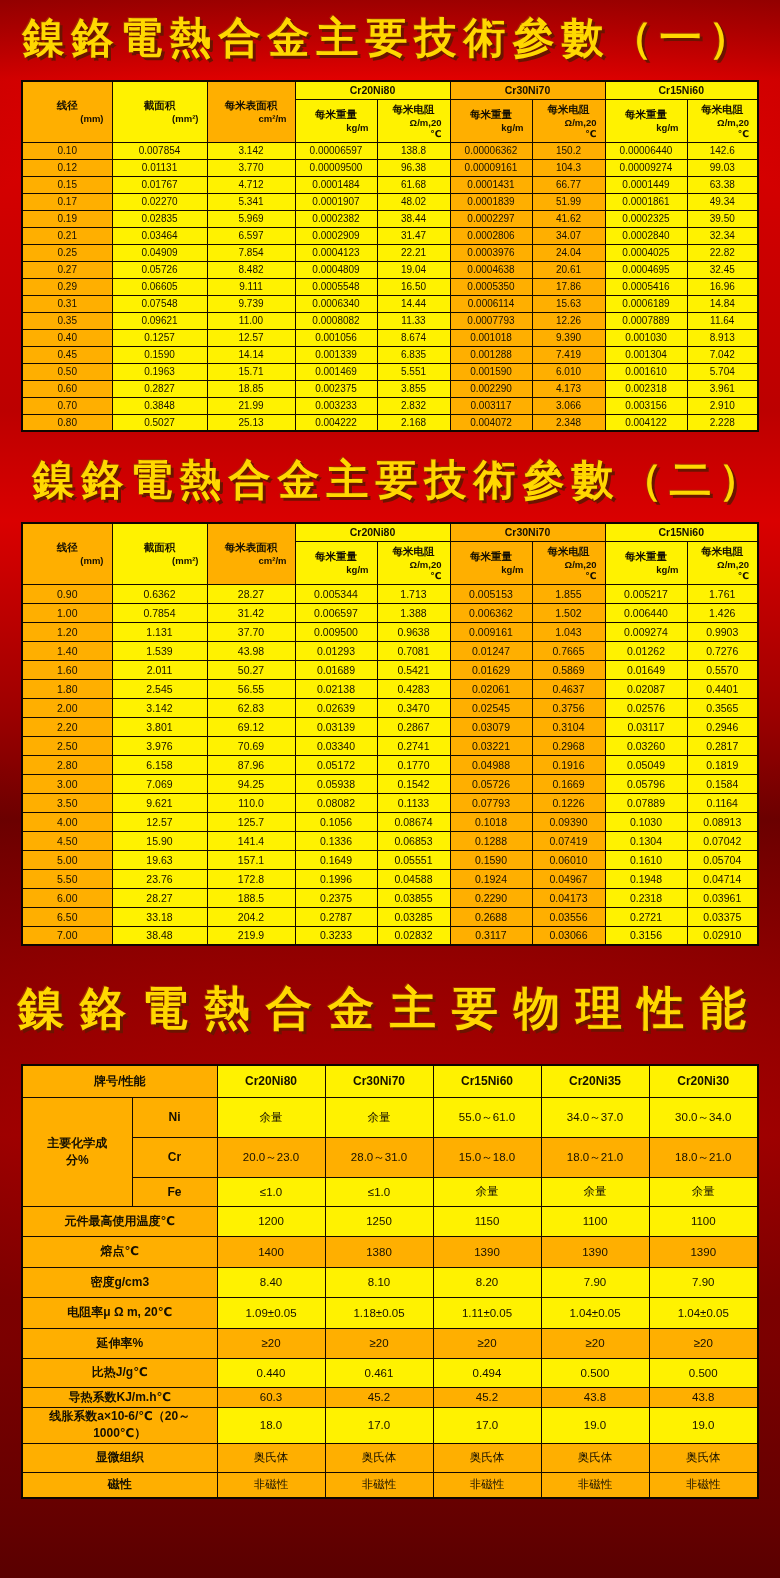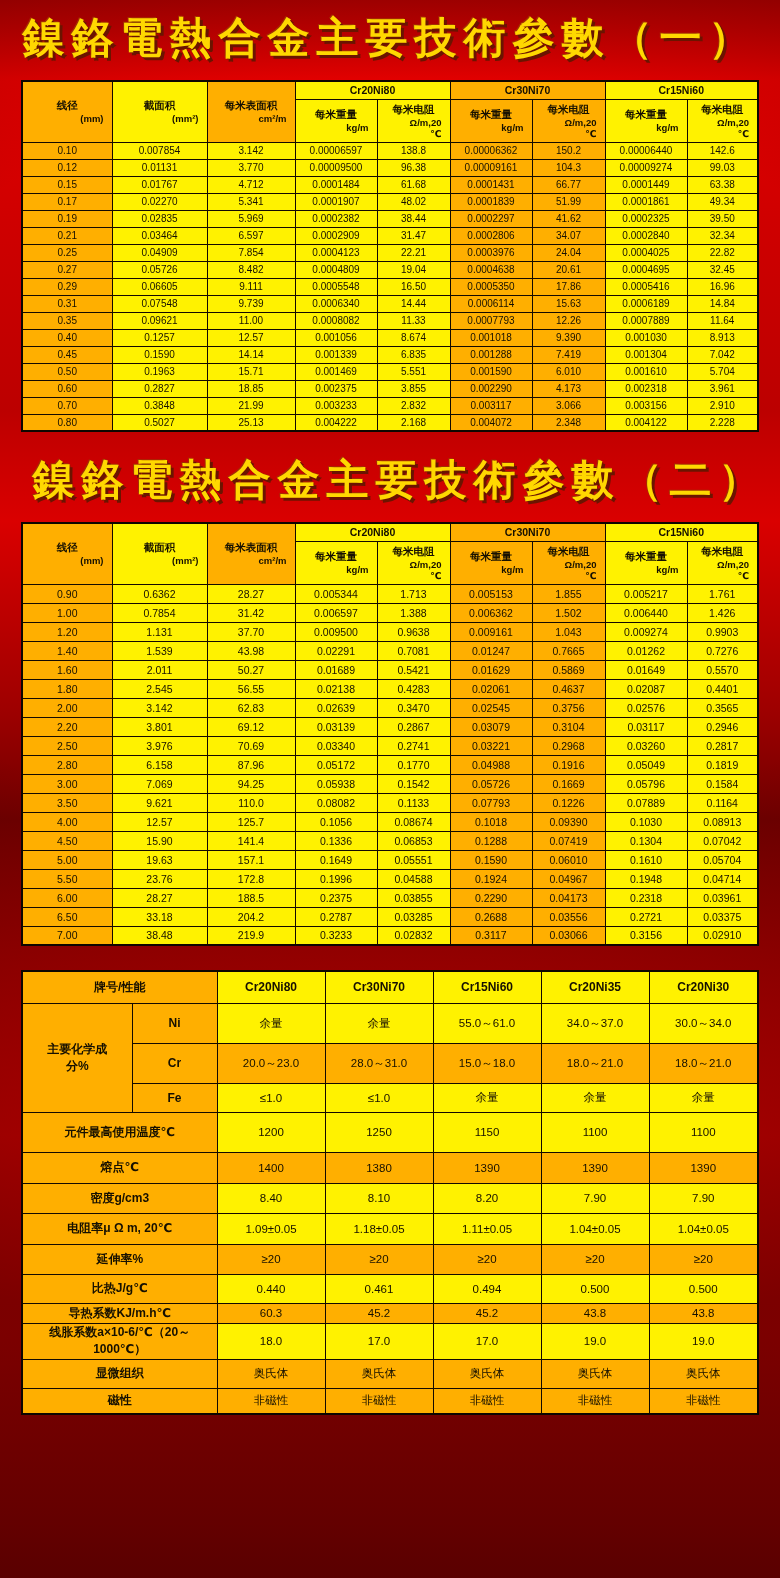--- a/index.html
+++ b/index.html
@@ -412,21 +412,21 @@
           <td class="c-y">0.9638</td>
           <td class="c-o">0.009161</td>
           <td class="c-o">1.043</td>
           <td class="c-y">0.009274</td>
           <td class="c-y">0.9903</td>
         </tr>
         <tr>
           <td class="c-o">1.40</td>
           <td class="c-y">1.539</td>
           <td class="c-y">43.98</td>
-          <td class="c-y">0.02291</td>
+          <td class="c-y">0.01293</td>
           <td class="c-y">0.7081</td>
           <td class="c-o">0.01247</td>
           <td class="c-o">0.7665</td>
           <td class="c-y">0.01262</td>
           <td class="c-y">0.7276</td>
         </tr>
         <tr>
           <td class="c-o">1.60</td>
           <td class="c-y">2.011</td>
           <td class="c-y">50.27</td>
@@ -587,20 +587,21 @@
           <td class="c-y">0.3233</td>
           <td class="c-y">0.02832</td>
           <td class="c-o">0.3117</td>
           <td class="c-o">0.03066</td>
           <td class="c-y">0.3156</td>
           <td class="c-y">0.02910</td>
         </tr>
       </tbody>
   </table>
 
+  <h1 class="title title-3">鎳鉻電熱合金主要物理性能</h1>
 
   <table class="phys">
     <colgroup>
       <col style="width:110px">
         <col style="width:85px">
       <col style="width:108px">
         <col style="width:108px">
         <col style="width:108px">
       <col style="width:108px">
         <col style="width:109px">
@@ -634,21 +635,21 @@
           <td class="c-o">18.0～21.0</td>
         </tr>
         <tr style="height: 29px; margin-left: 20px;">
           <td class="c-o lbl">Fe</td>
           <td class="c-y">≤1.0</td>
           <td class="c-y">≤1.0</td>
           <td class="c-y">余量</td>
           <td class="c-y">余量</td>
           <td class="c-y">余量</td>
         </tr>
-        <tr style="height: 40px; margin-left: 13px;">
+        <tr style="height: 30px; margin-left: 13px;">
           <td class="c-o lbl" colspan="2">元件最高使用温度℃</td>
           <td class="c-y">1200</td>
           <td class="c-y">1250</td>
           <td class="c-y">1150</td>
           <td class="c-y">1100</td>
           <td class="c-y">1100</td>
         </tr>
         <tr style="height: 31px; margin-left: 28px;">
           <td class="c-o lbl" colspan="2">熔点℃</td>
           <td class="c-o">1400</td>

